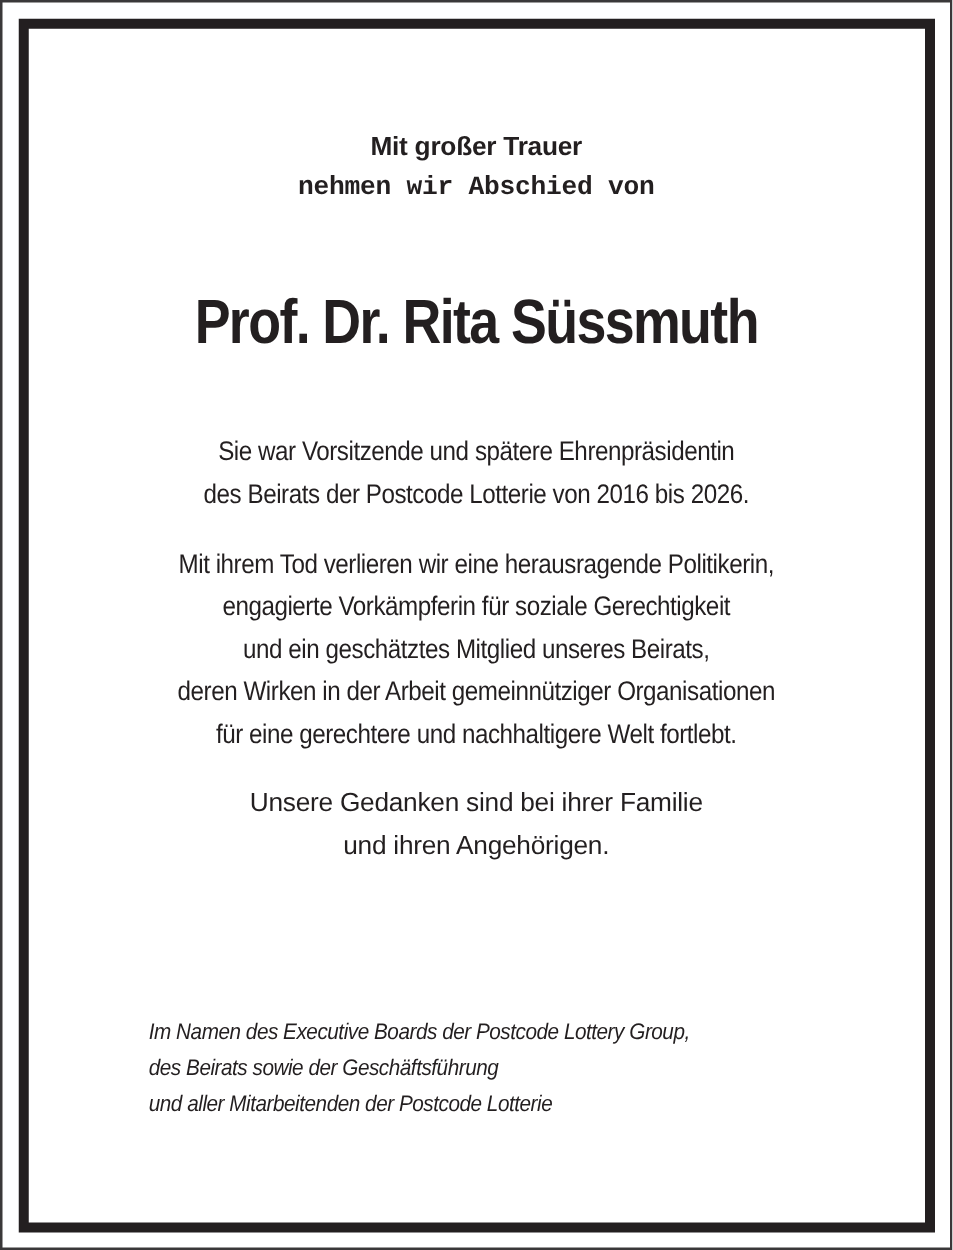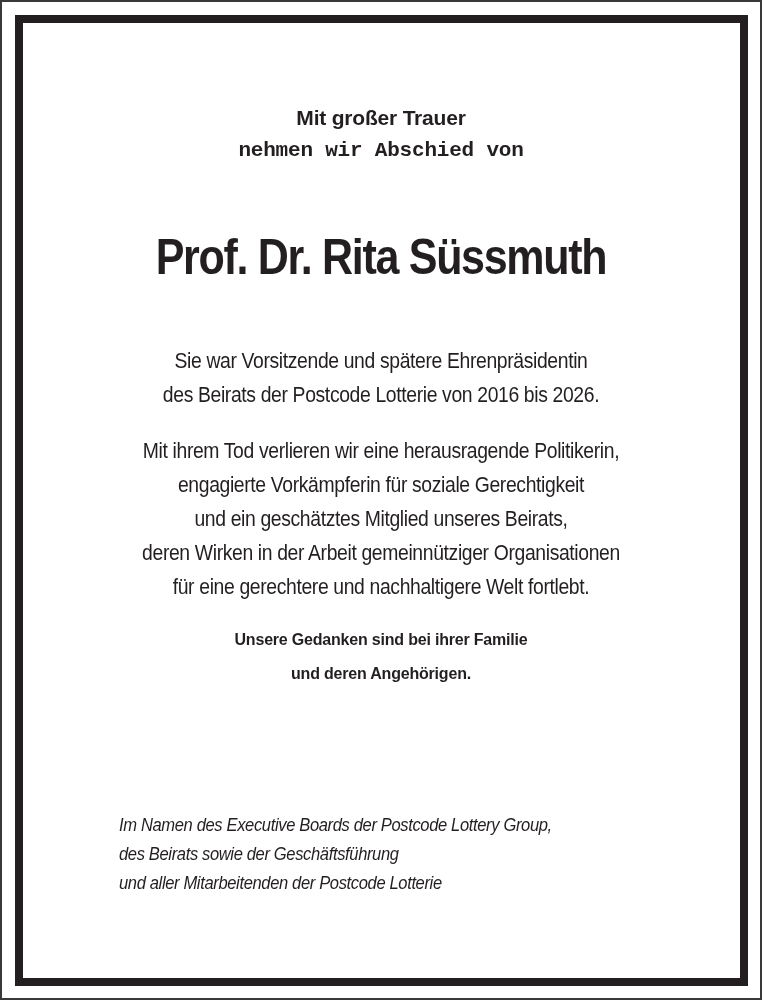--- a/index.html
+++ b/index.html
@@ -61,22 +61,22 @@
       transform: scaleX(0.86);
       transform-origin: center;
     }
     .body-text {
       font-size: 21.5px;
       letter-spacing: -0.4px;
       transform: scaleX(0.9);
       transform-origin: center;
     }
     .thoughts {
-      font-weight: bold;
-      font-size: 16px;
+      font-weight: normal;
+      font-size: 21px;
       letter-spacing: -0.2px;
     }
     .signoff {
       position: absolute;
       left: 119px;
       font-style: italic;
       font-size: 18px;
       letter-spacing: -0.4px;
       white-space: nowrap;
       transform: scaleX(0.92);
@@ -106,21 +106,21 @@
   <div>
     <div class="line body-text" style="top:439px;">Mit ihrem Tod verlieren wir eine herausragende Politikerin,</div>
     <div class="line body-text" style="top:473px;">engagierte Vorkämpferin für soziale Gerechtigkeit</div>
     <div class="line body-text" style="top:507px;">und ein geschätztes Mitglied unseres Beirats,</div>
     <div class="line body-text" style="top:541px;">deren Wirken in der Arbeit gemeinnütziger Organisationen</div>
     <div class="line body-text" style="top:575px;">für eine gerechtere und nachhaltigere Welt fortlebt.</div>
   </div>
 
   <div>
     <div class="line thoughts" style="top:631px;">Unsere Gedanken sind bei ihrer Familie</div>
-    <div class="line thoughts" style="top:665px;">und deren Angehörigen.</div>
+    <div class="line thoughts" style="top:665px;">und ihren Angehörigen.</div>
   </div>
 
   <div>
     <div class="signoff" style="top:815px;">Im Namen des Executive Boards der Postcode Lottery Group,</div>
     <div class="signoff" style="top:844px;">des Beirats sowie der Geschäftsführung</div>
     <div class="signoff" style="top:873px;">und aller Mitarbeitenden der Postcode Lotterie</div>
   </div>
 
 </div>
 

